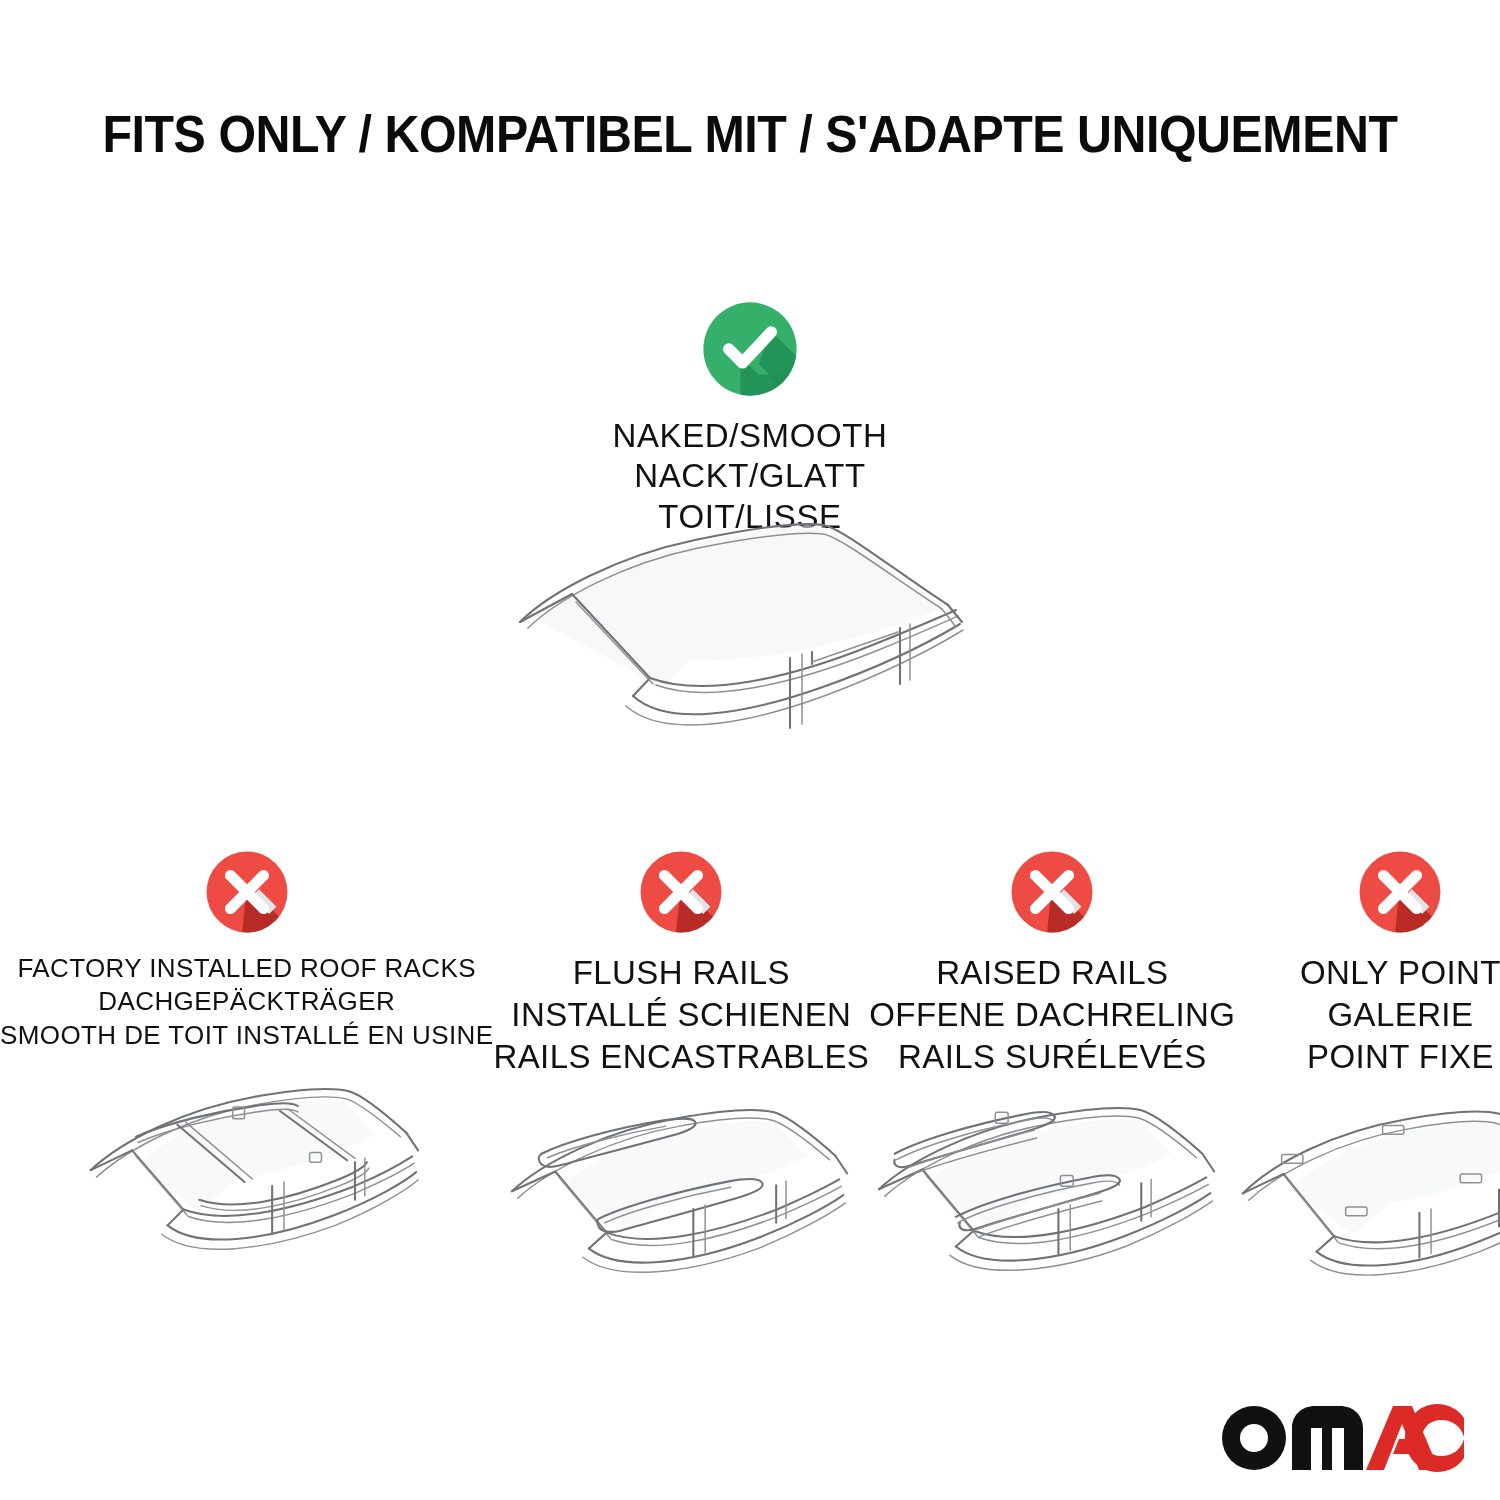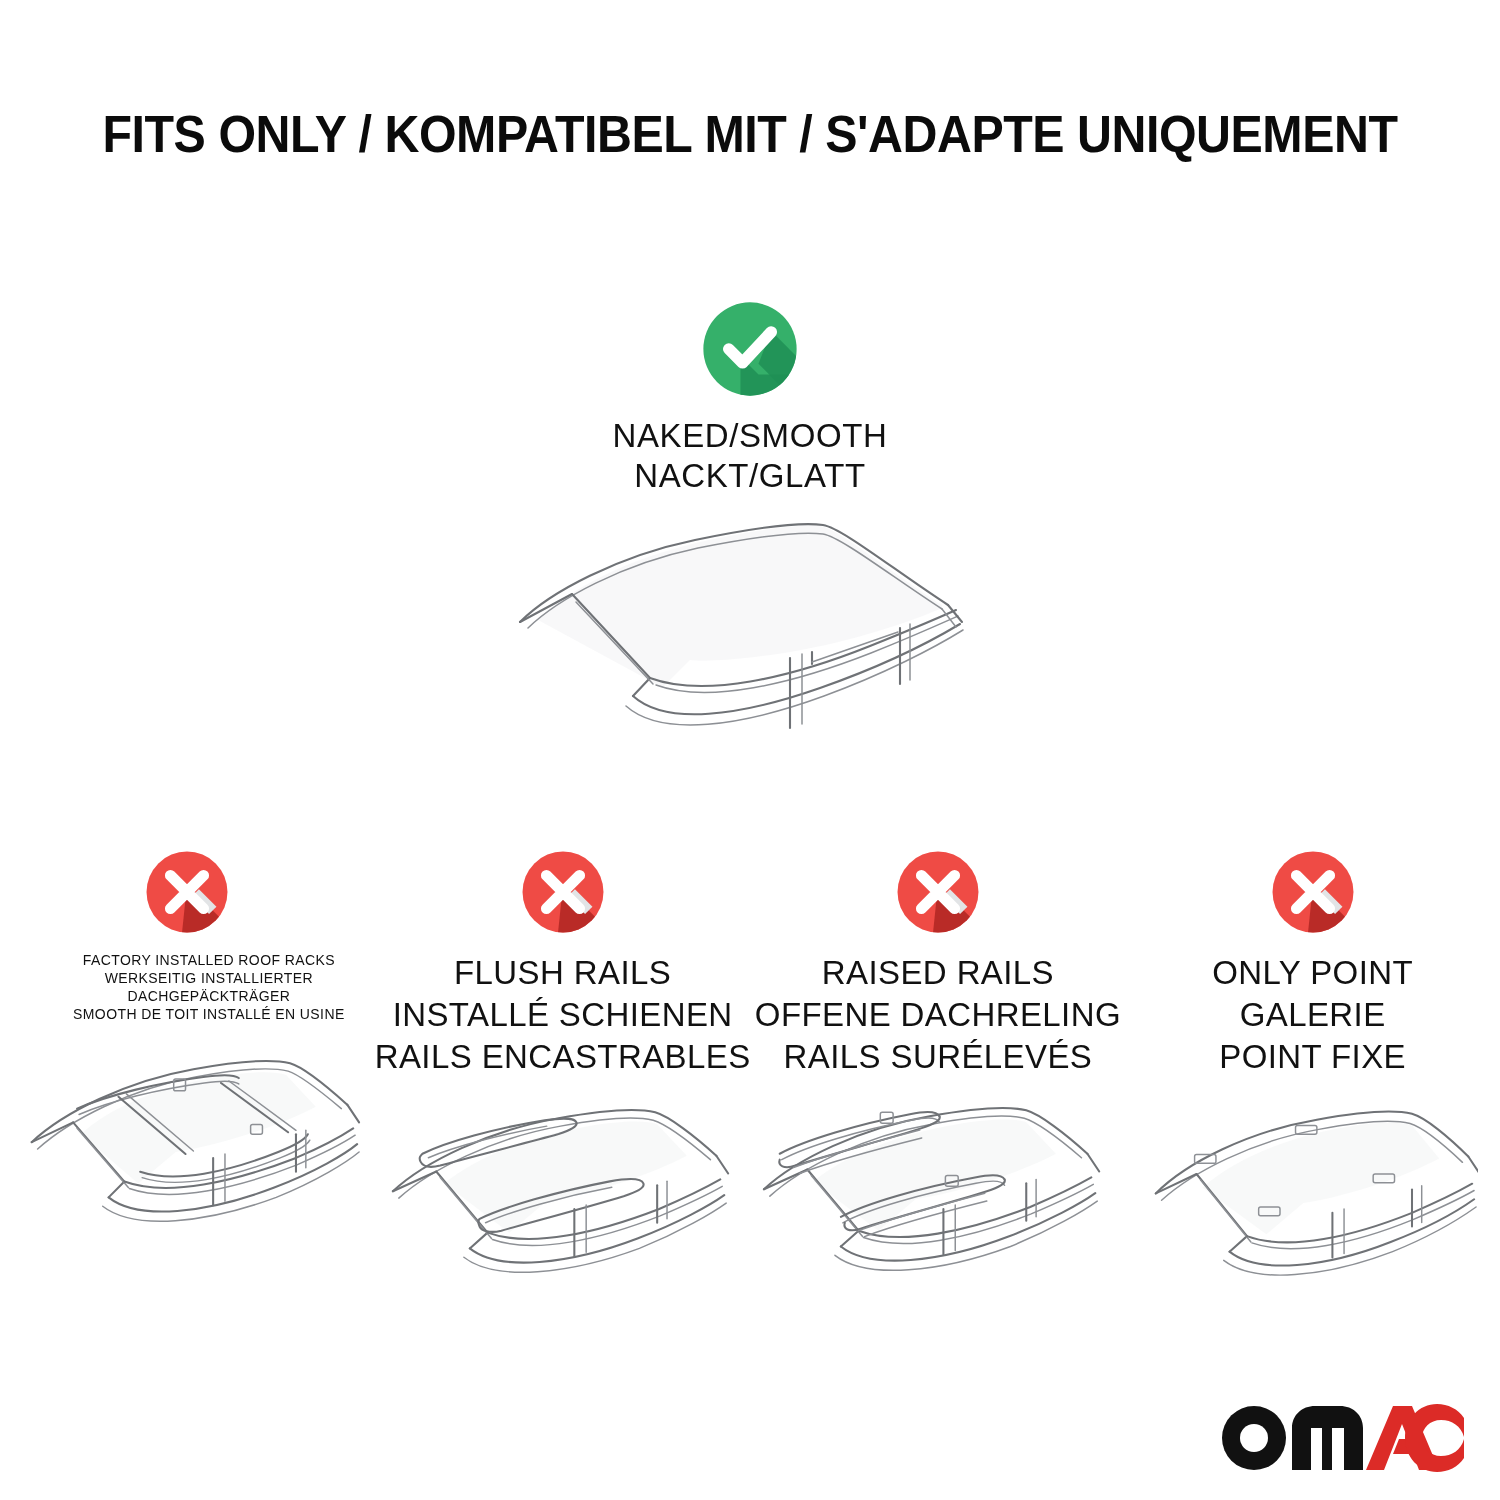--- a/index.html
+++ b/index.html
@@ -88,21 +88,21 @@
   }
   .col-caption {
     margin-top: 14px;
     text-align: center;
     font-size: 33px;
     line-height: 1.28;
     letter-spacing: 0.4px;
     color: #111;
     white-space: nowrap;
   }
-  .col-caption.small { font-size: 14px; padding-left: 43px; }
+  .col-caption.small { font-size: 26px; }
   .col-caption div { white-space: nowrap; }
 
   .col-art {
     margin-top: 18px;
     width: 100%;
     height: 230px;
     display: flex;
     justify-content: center;
     align-items: flex-start;
   }
@@ -152,20 +152,21 @@
       <path d="M41 57 L58 74 L100 74 L100 100 L41 100 Z" fill="#1f8f55" opacity="0.85"></path>
       <path d="M70 33 L94 57 L94 100 L58 64 Z" fill="#1f8f55" opacity="0.85"></path>
     </g>
 
     <path d="M30 50 L43 63 L70 34" fill="none" stroke="#ffffff" stroke-width="11" stroke-linecap="round" stroke-linejoin="round"></path>
   </svg>
 
   <div class="hero-caption">
     <div>NAKED/SMOOTH</div>
     <div>NACKT/GLATT</div>
+    <div>TOIT/LISSE</div>
   </div>
 </div>
 
 <div class="hero-art">
   <svg viewBox="0 0 520 300" width="520" height="300">
 
     <path class="art-fill-light" d="M 48 110 C 80 78 140 48 210 32 C 270 19 310 14 330 16
              C 348 18 400 62 452 95
              L 452 98 C 420 112 360 132 300 142
              C 250 150 215 152 200 150
@@ -213,21 +214,20 @@
       <g clip-path="url(#rclip1)">
         <path d="M50 42 L100 92 L100 100 L44 100 Z" fill="#b32823" opacity="0.9"></path>
       </g>
       <g clip-path="url(#rclip1)">
         <path d="M55 55 L74 74 L82 66 L63 47 Z" fill="#e2e4e6"></path>
       </g>
       <path d="M32 32 L68 68 M68 32 L32 68" fill="none" stroke="#ffffff" stroke-width="12" stroke-linecap="round"></path>
     </svg>
     <div class="col-caption small">
       <div>FACTORY INSTALLED ROOF RACKS</div>
-      <div>WERKSEITIG INSTALLIERTER</div>
       <div>DACHGEPÄCKTRÄGER</div>
       <div>SMOOTH DE TOIT INSTALLÉ EN USINE</div>
     </div>
     <div class="col-art">
       <svg viewBox="0 0 360 220" width="355" height="220">
 
         <path class="art-fill-light" d="M 72 92 C 100 66 150 44 210 34 C 245 28 268 28 280 32 L 310 64 C 276 82 218 102 168 110 L 130 142 Z" opacity="0.5"></path>
 
         <path class="art-stroke" d="M 22 100 C 54 70 118 38 186 26 C 236 17 268 16 284 20 C 298 24 322 44 342 62"></path>
         <path class="art-stroke-thin" d="M 28 107 C 60 78 122 46 188 34 C 236 25 266 24 282 28 C 295 32 317 50 336 66"></path>

